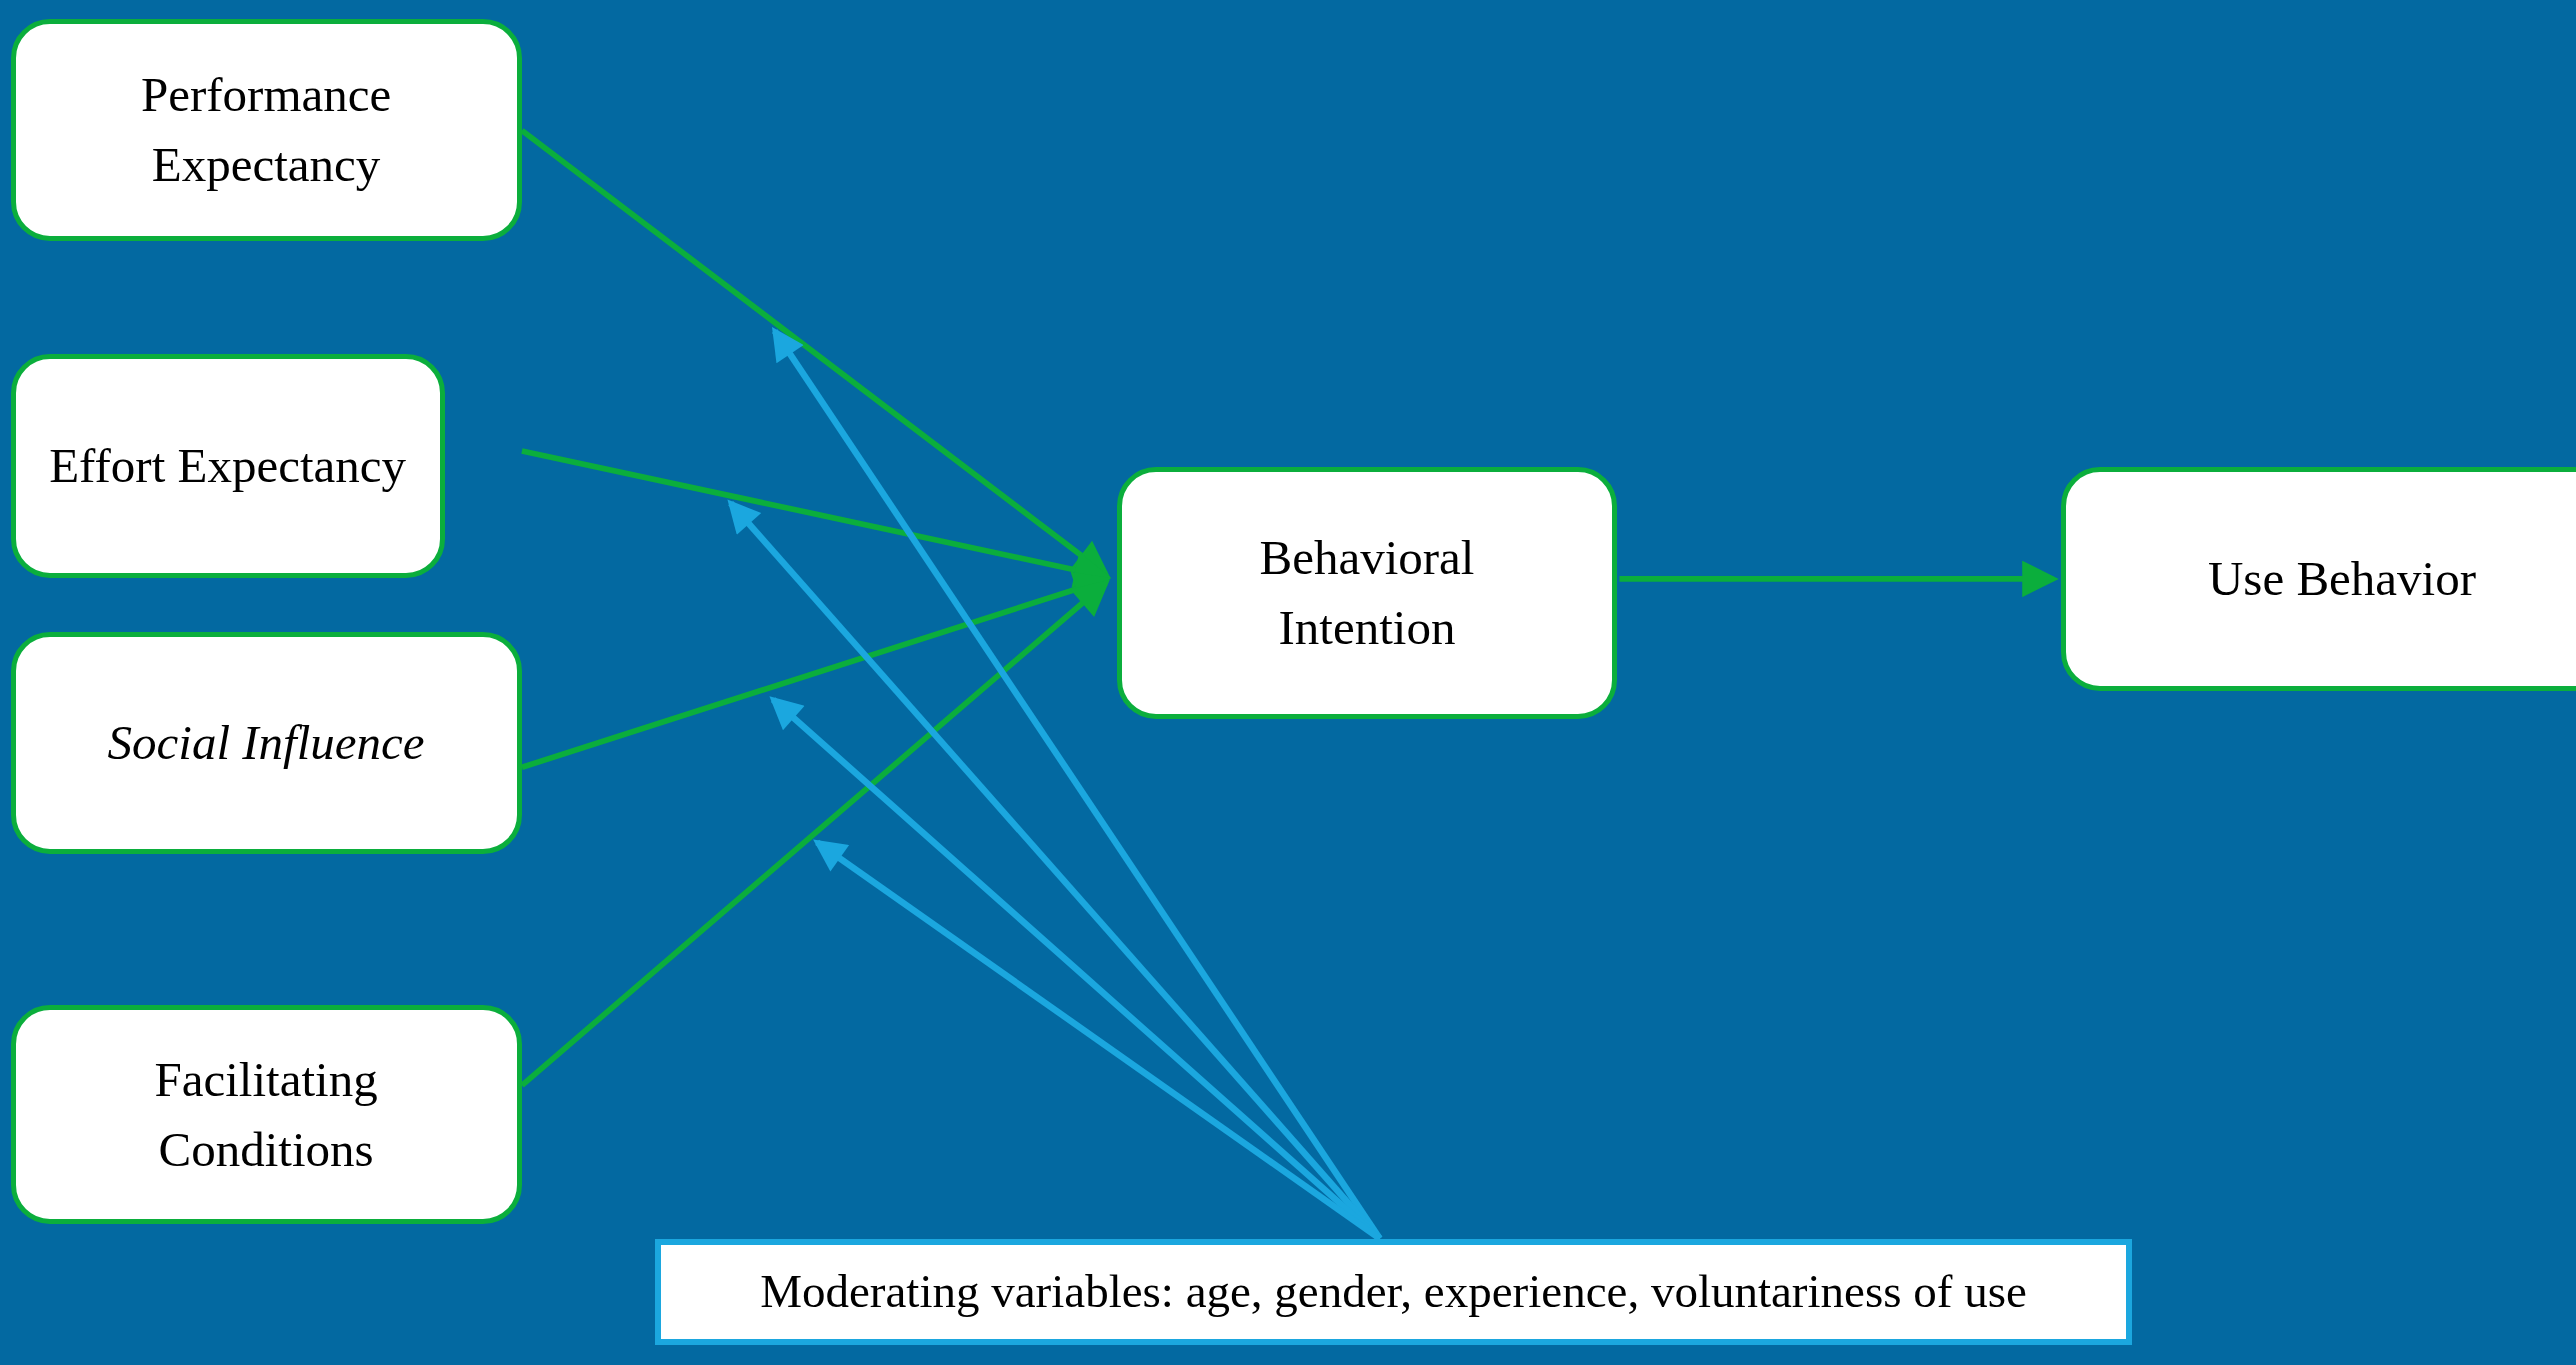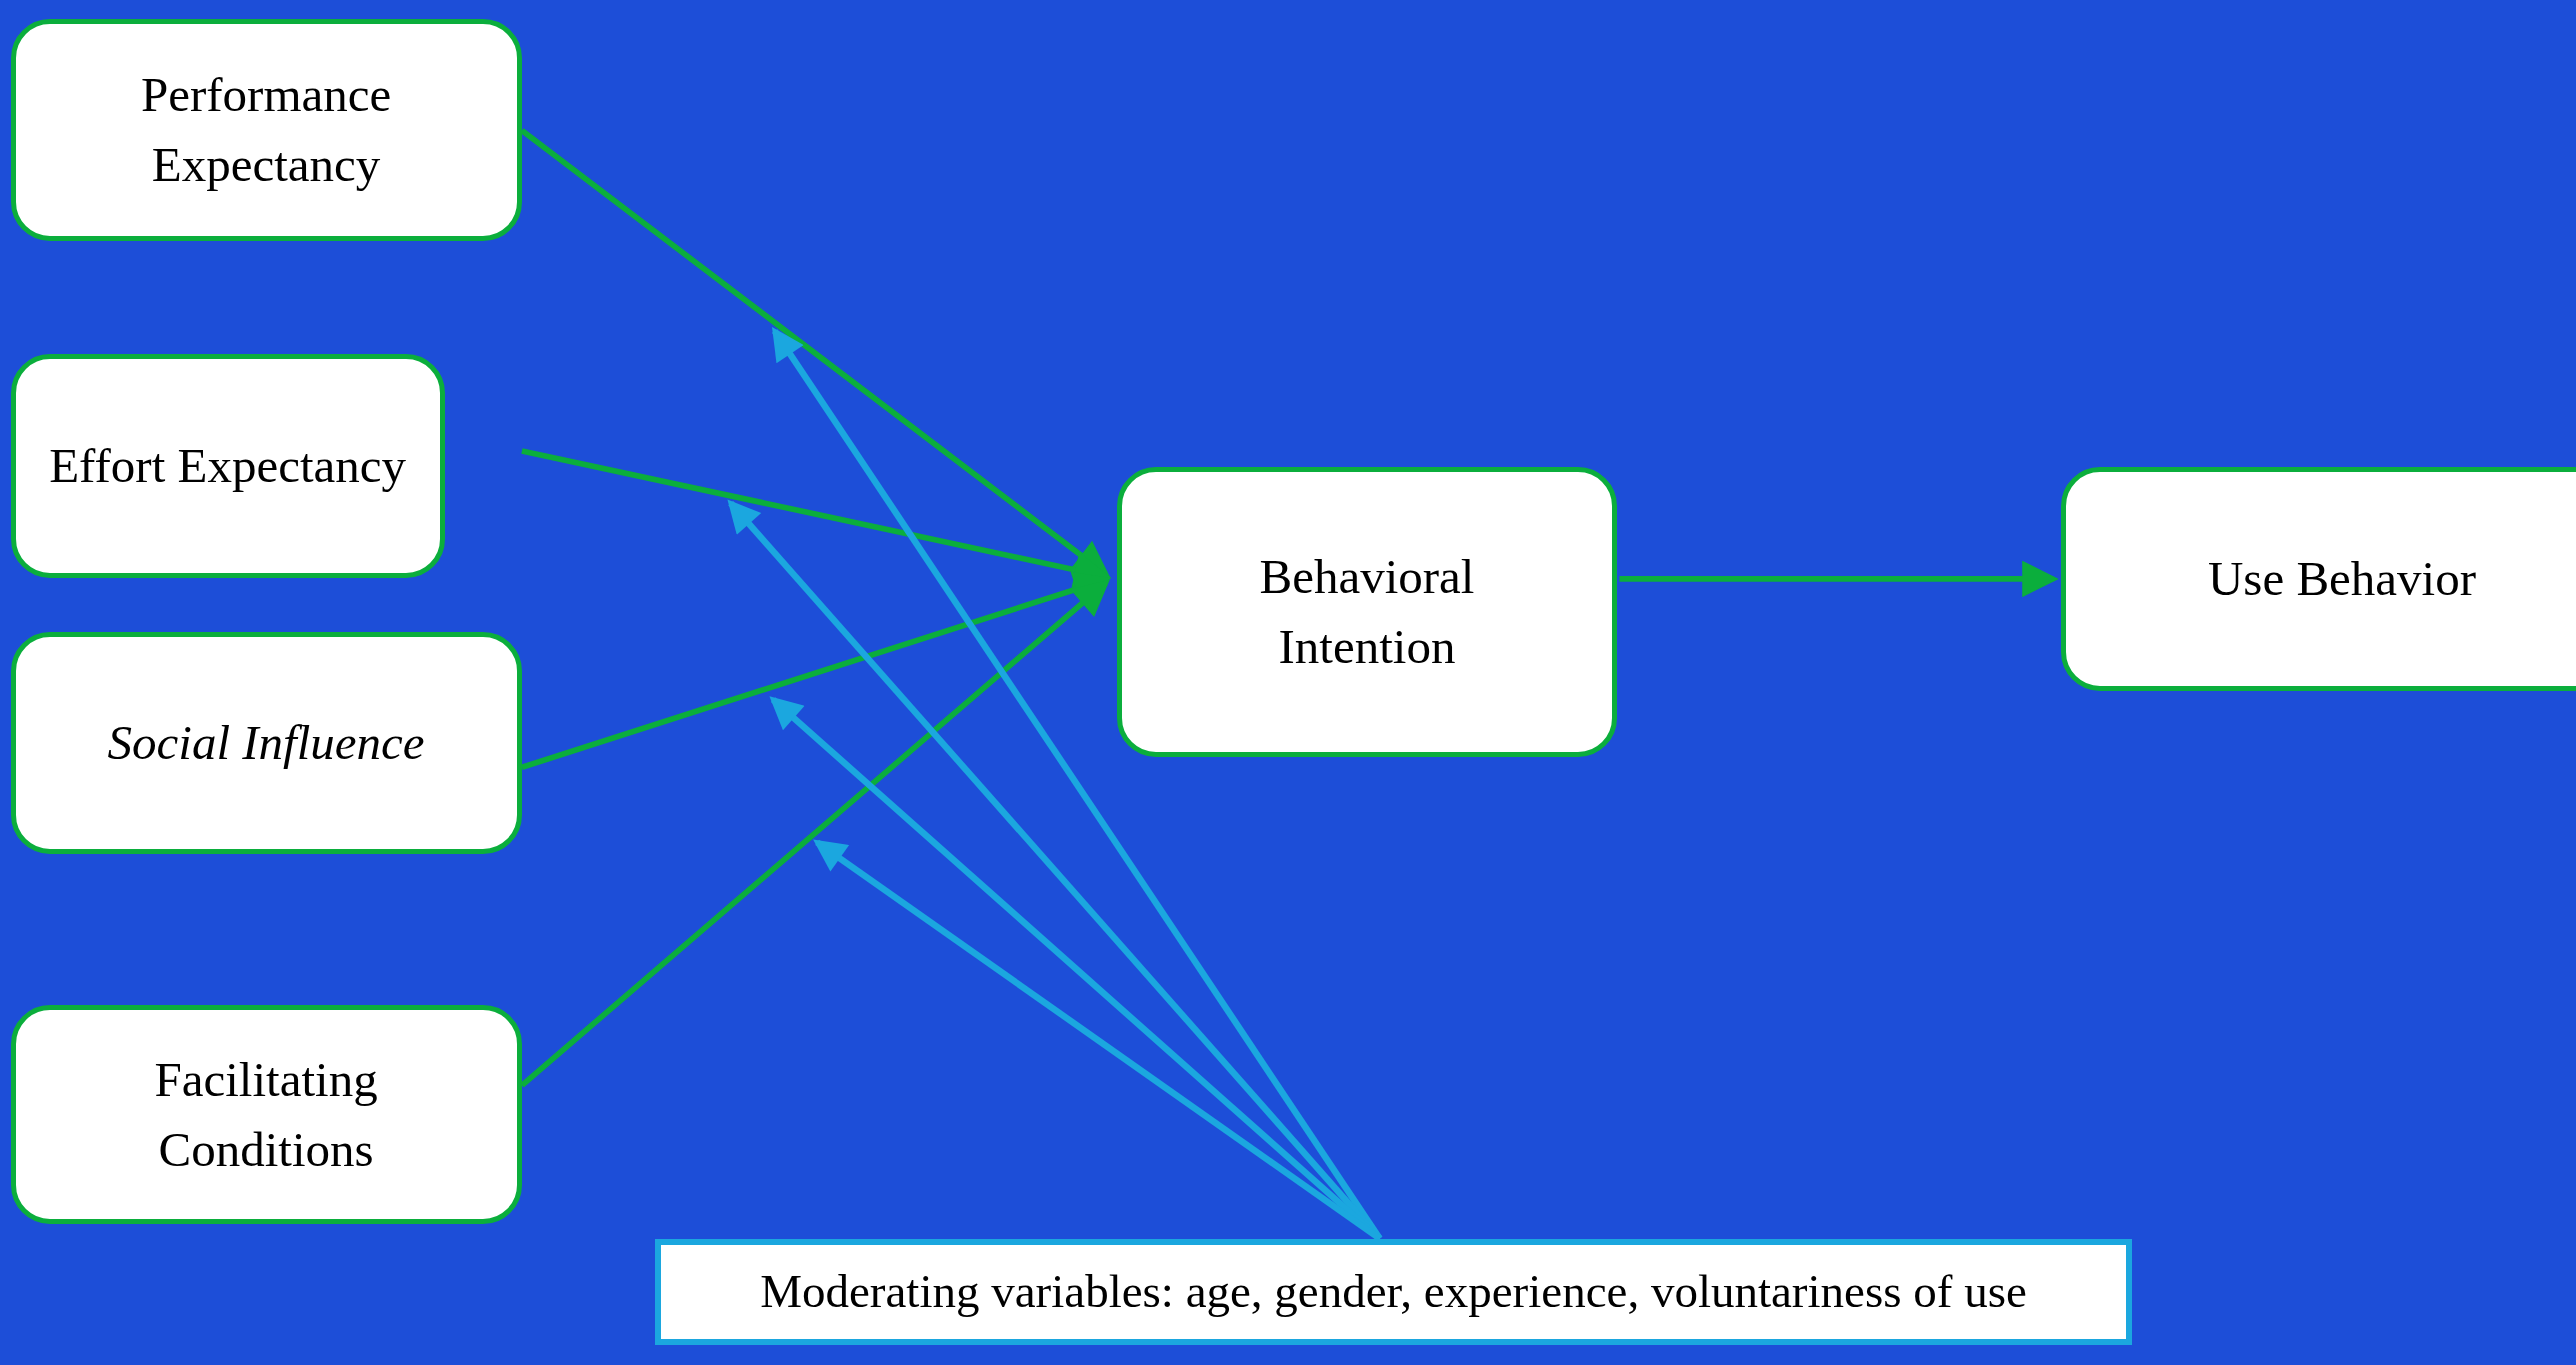--- a/index.html
+++ b/index.html
@@ -4,21 +4,21 @@
 <style>
   html, body {
     margin: 0;
     padding: 0;
     background: #ffffff;
   }
   .canvas {
     position: relative;
     width: 2576px;
     height: 1365px;
-    background: #1d4ed8;
+    background: #0369a1;
     overflow: hidden;
     font-family: "Liberation Serif", "DejaVu Serif", serif;
     color: var(--text, #000);
   }
   .edges-layer {
     position: absolute;
     inset: 0;
     width: 2576px;
     height: 1365px;
   }
@@ -36,21 +36,21 @@
     line-height: 1.42;
     white-space: pre-line;
   }
   .node .label {
     padding: 0 16.3px;
   }
   .node-pe { left: 10.6px;   top: 19px;   width: 511px;  height: 222px; }
   .node-ee { left: 10.6px;   top: 354px;  width: 434px;  height: 224px; }
   .node-si { left: 10.6px;   top: 632px;  width: 511px;  height: 222px; font-style: italic; }
   .node-fc { left: 10.6px;   top: 976px; width: 511px;  height: 219px; margin-top: 29px; }
-  .node-bi { left: 1117px; top: 467px;  width: 500px;  height: 290px; }
+  .node-bi { left: 1117px; top: 467px;  width: 500px;  height: 252px; }
   .node-ub { left: 2061px; top: 467px;  width: 562px;  height: 224px; }
   .node-mod {
     left: 655px; top: 1239px; width: 1477px; height: 106px;
     border: 6.5px solid var(--blue, #1BA7DF);
     border-radius: 0;
     font-size: 47px;
     line-height: 1.1;
     white-space: normal;
   }
   .edge-green {

